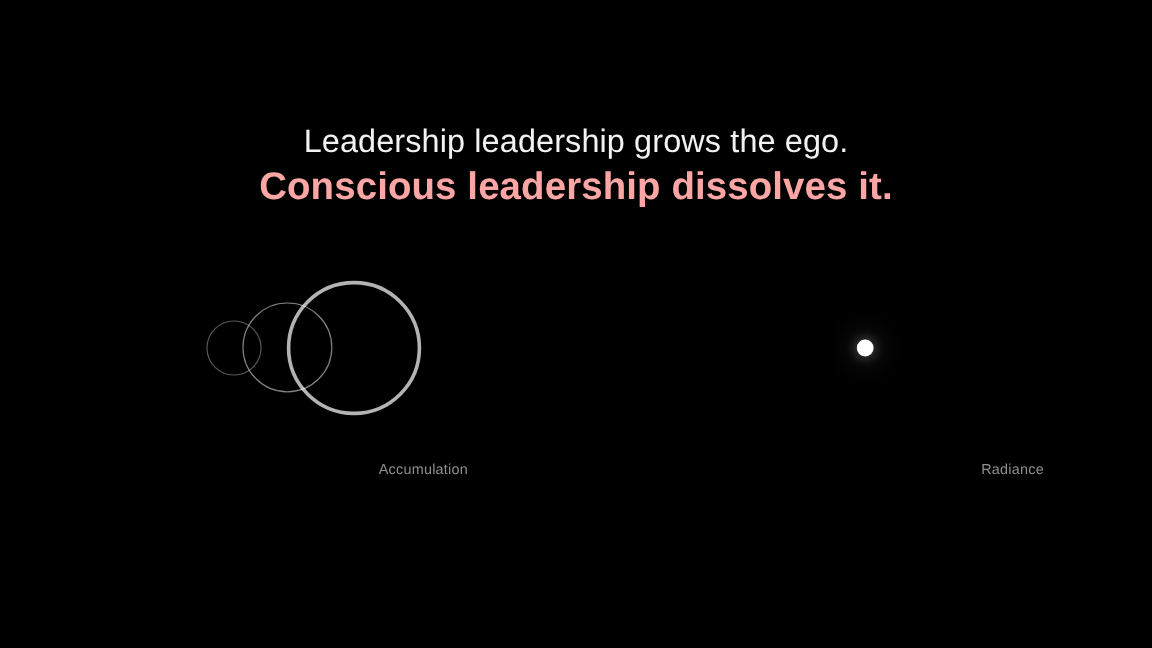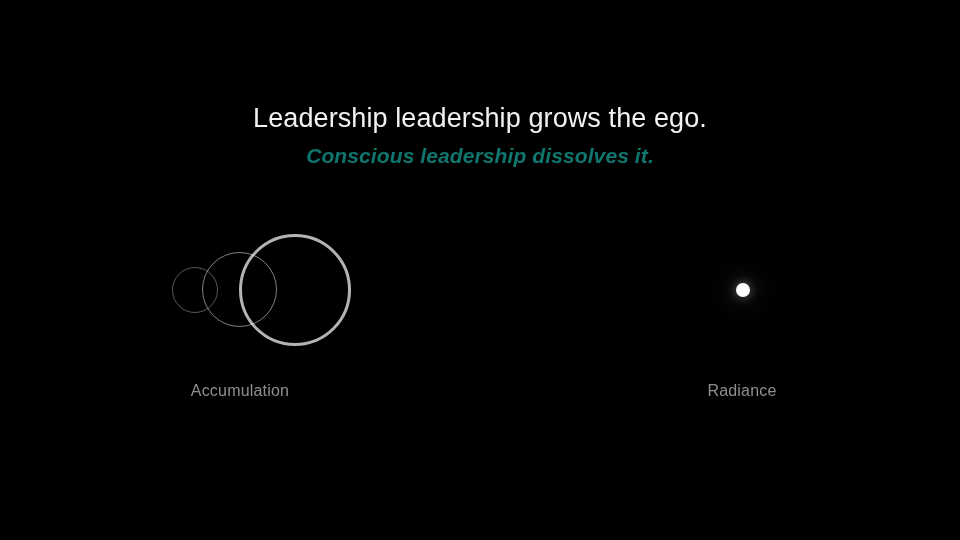--- a/index.html
+++ b/index.html
@@ -33,51 +33,50 @@
     display: block;
     font-size: 27px;
     line-height: 37px;
     font-weight: 400;
     font-style: normal;
     color: #f2f2f2;
     letter-spacing: 0.1px;
   }
   #headline .line2 {
     display: block;
-    font-size: 21px;
+    font-size: 32px;
     line-height: 37px;
     font-weight: 700;
-    font-style: italic;
-    color: #0f766e;
+    color: #fca5a5;
     letter-spacing: 0.1px;
   }
 
   
   .panel {
     position: absolute;
     top: 215px;
     width: 300px;
     height: 200px;
   }
   #panel-accumulation { left: 90px; }
-  #panel-radiance     { left: 592px; }
+  #panel-radiance     { left: 570px; }
 
   .figure {
     position: relative;
     width: 300px;
     height: 150px;
   }
 
   .panel-label {
     position: absolute;
     top: 166px;
     left: 0;
     width: 300px;
-    text-align: center;
-    font-size: 16px;
+    text-align: right;
+    font-size: 12px;
     line-height: 20px;
     font-weight: 400;
     color: #8f8f8f;
     letter-spacing: 0.2px;
   }
 
   
   .ring {
     position: absolute;
     border-style: solid;

